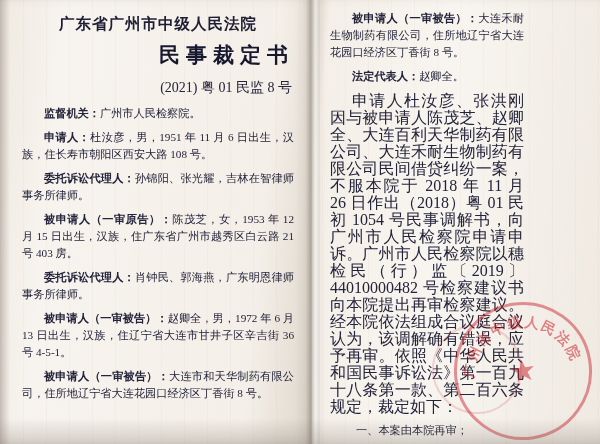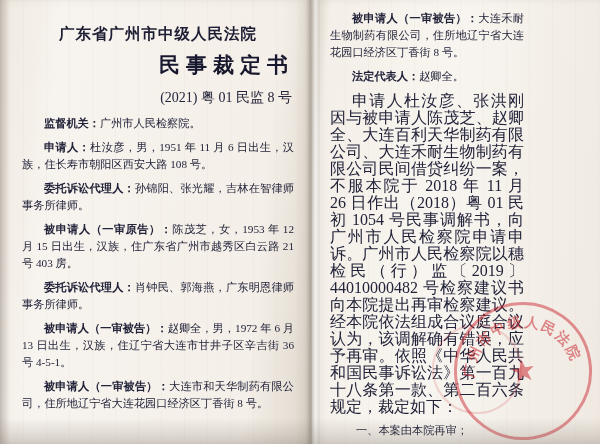--- a/index.html
+++ b/index.html
@@ -42,21 +42,21 @@
   }
   .col{
     position:absolute;top:0;box-sizing:border-box;
     color:#23233a;
   }
   .col.left{left:0;width:312px;padding:10px 18px 8px 22px;}
   .col.right{left:312px;width:232px;padding:10px 20px 8px 18px;}
 
   .court{
     text-align:center;font-size:15.5px;font-weight:bold;letter-spacing:1px;
-    margin:14px 0 6px 0;color:#1d1d33;
+    margin:4px 0 6px 0;color:#1d1d33;
   }
   .doctitle{
     text-align:right;font-size:21px;font-weight:bold;letter-spacing:6px;
     margin:4px 0 10px 0;color:#17172e;
   }
   .caseno{
     text-align:right;font-size:14px;margin:0 2px 8px 0;color:#23233a;
   }
   p.para{
     font-size:11.2px;line-height:17px;margin:0 0 7px 0;text-align:justify;

